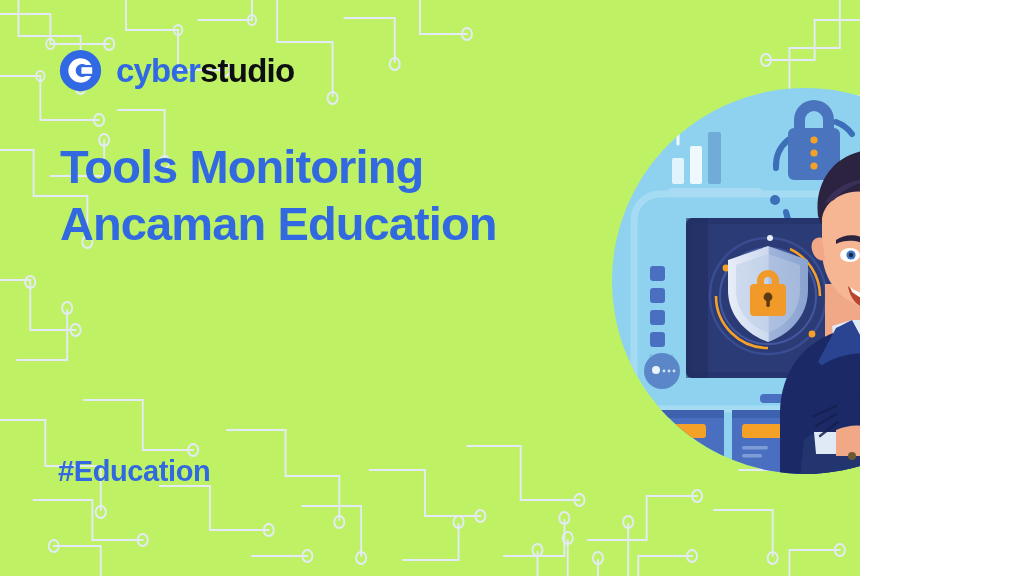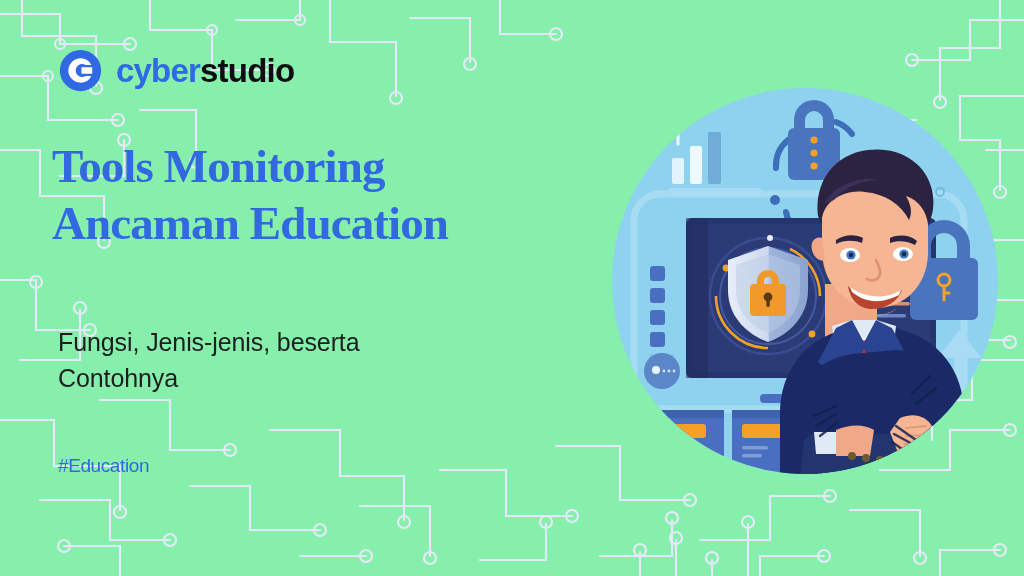--- a/index.html
+++ b/index.html
@@ -4,22 +4,22 @@
 <title>Cyberstudio Banner</title>
 <style>
   * { margin:0; padding:0; box-sizing:border-box; }
   html,body{ background:#ffffff; }
   body{
     width:1024px; height:576px; overflow:hidden;
     font-family:"Liberation Sans", sans-serif;
     -webkit-font-smoothing:antialiased;
   }
   .banner{
-    position:relative; width:1024px; height:576px;
-    background:#86efac; overflow:hidden;
+    position:relative; width:860px; height:576px;
+    background:#bef264; overflow:hidden;
   }
   
   .circuit-bg{
     position:absolute; inset:0; z-index:0;
   }
   .circuit-bg svg{ display:block; width:100%; height:100%; }
 
   
   .brand{
     position:absolute; left:58px; top:48px;
@@ -28,37 +28,36 @@
   .brand-mark{ width:45px; height:45px; display:block; }
   .brand-text{
     font-size:33px; font-weight:700; letter-spacing:-0.8px;
     line-height:1; white-space:nowrap;
   }
   .brand-text .t1{ color:#3069e3; }
   .brand-text .t2{ color:#0d0d12; }
 
   
   .headline{
-    position:absolute; left:52px; top:138px; z-index:5;
+    position:absolute; left:60px; top:138px; z-index:5;
     width:580px;
-    font-family:Liberation Serif, serif;
   }
   .headline h1{
     color:#3269e0;
     font-size:47px; font-weight:700; line-height:1.22;
     letter-spacing:-0.9px;
   }
   .subtitle{
     position:absolute; left:58px; top:325px; z-index:5; width:470px;
     color:#1d1d20; font-size:25px; font-weight:400; line-height:1.42;
     letter-spacing:-0.1px;
   }
   .hashtag{
     position:absolute; left:58px; top:455px; z-index:5;
-    color:#3269e0; font-size:19px; font-weight:400; letter-spacing:-0.4px;
+    color:#3269e0; font-size:29px; font-weight:700; letter-spacing:-0.4px;
   }
 
   
   .illustration{
     position:absolute; left:600px; top:88px; width:420px; height:400px;
     z-index:4;
   }
   .illustration svg{ display:block; width:100%; height:100%; overflow:visible;}
 </style>
 </head>
@@ -185,24 +184,20 @@
     </div>
   </div>
 
   <div class="headline">
     <h1>
       <span>Tools Monitoring</span><br>
       <span>Ancaman Education</span>
     </h1>
   </div>
 
-  <div class="subtitle">
-    <span>Fungsi, Jenis-jenis, beserta</span><br>
-    <span>Contohnya</span>
-  </div>
 
   <div class="hashtag">#Education</div>
 
   <div class="illustration">
     <svg viewBox="0 0 420 400" aria-hidden="true">
       <defs>
         <clipPath id="circClip">
             <circle cx="205" cy="193" r="193"></circle>
           </clipPath>
         <linearGradient id="shieldGrad" x1="0" y1="0" x2="1" y2="0">

